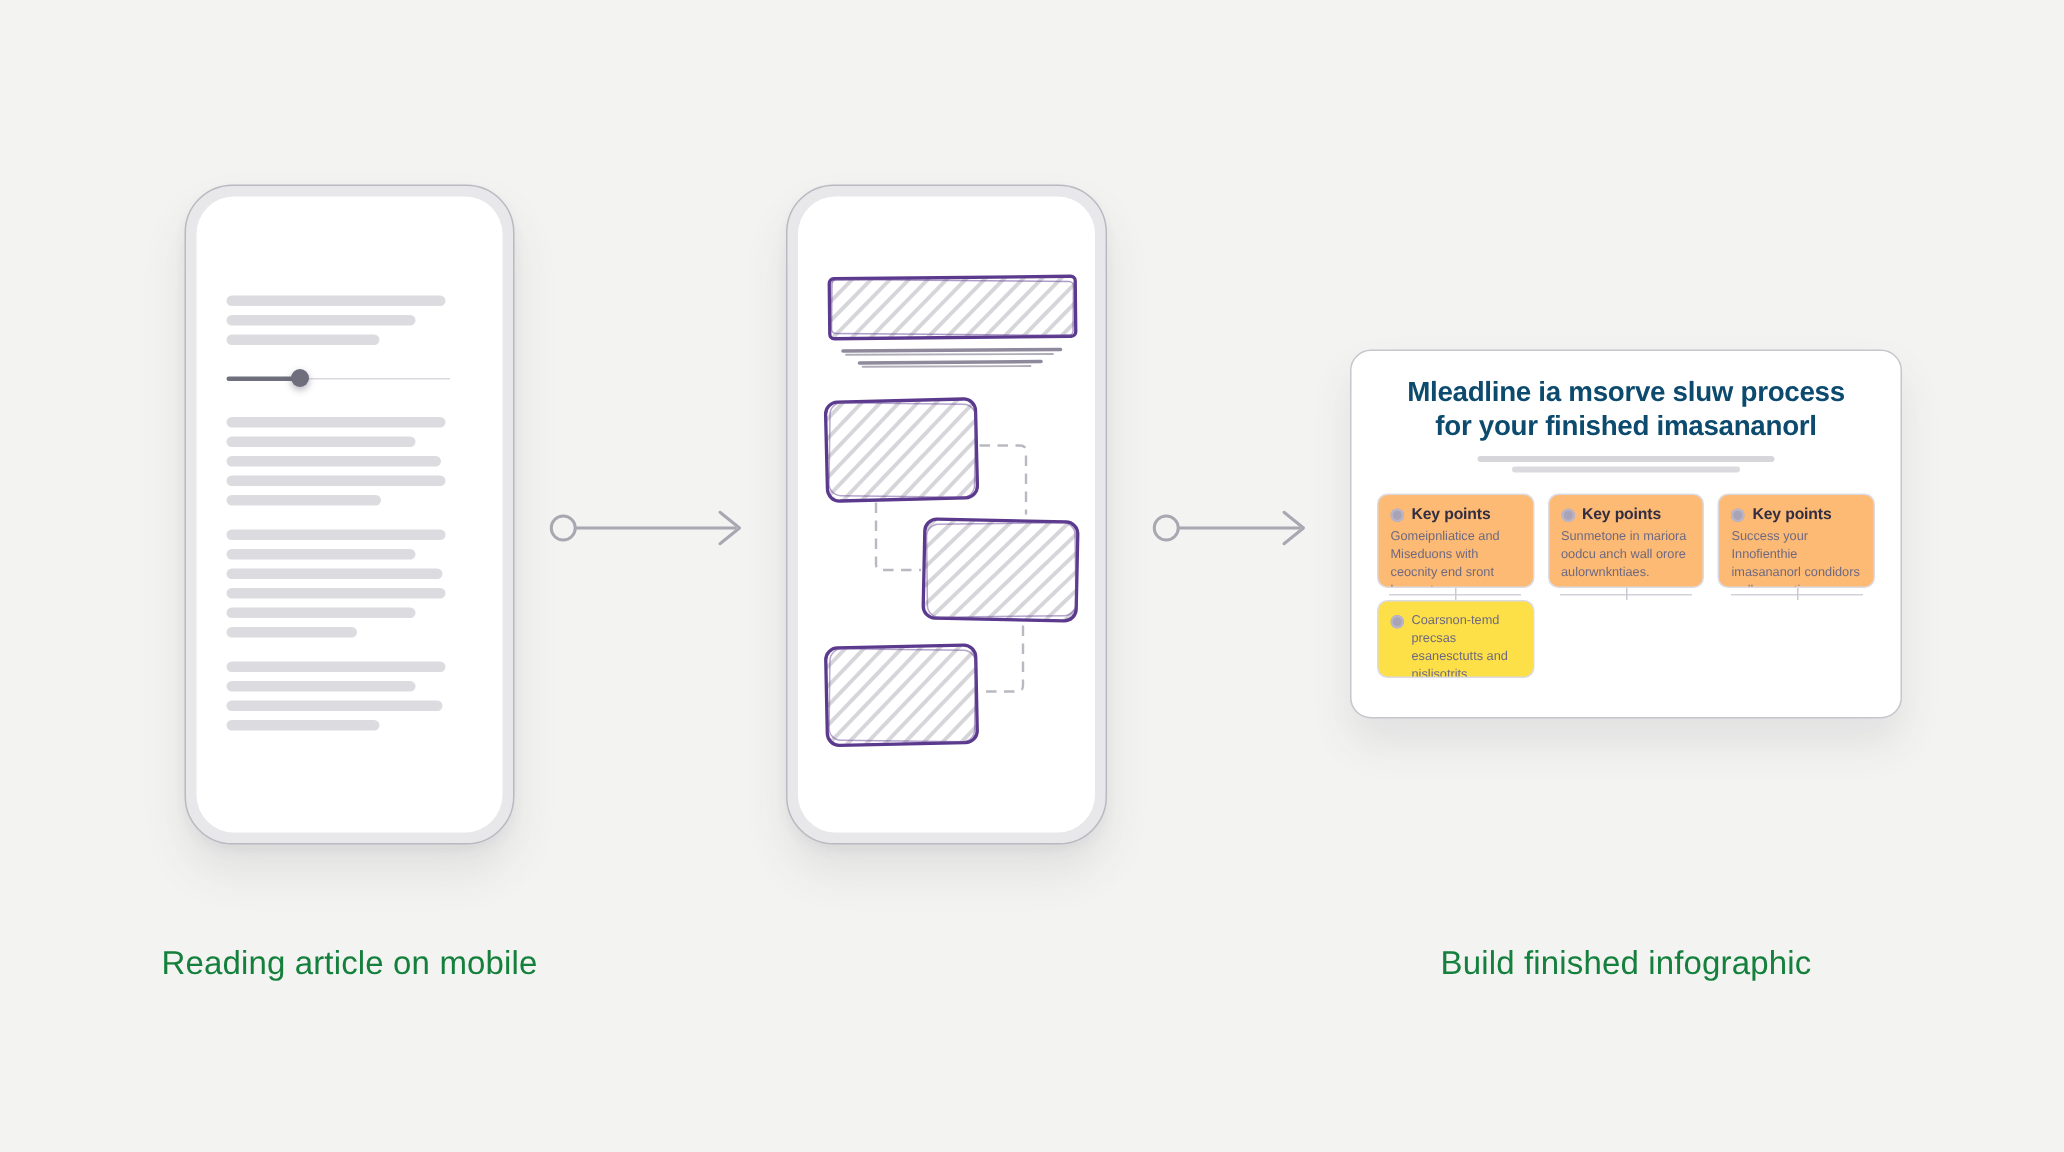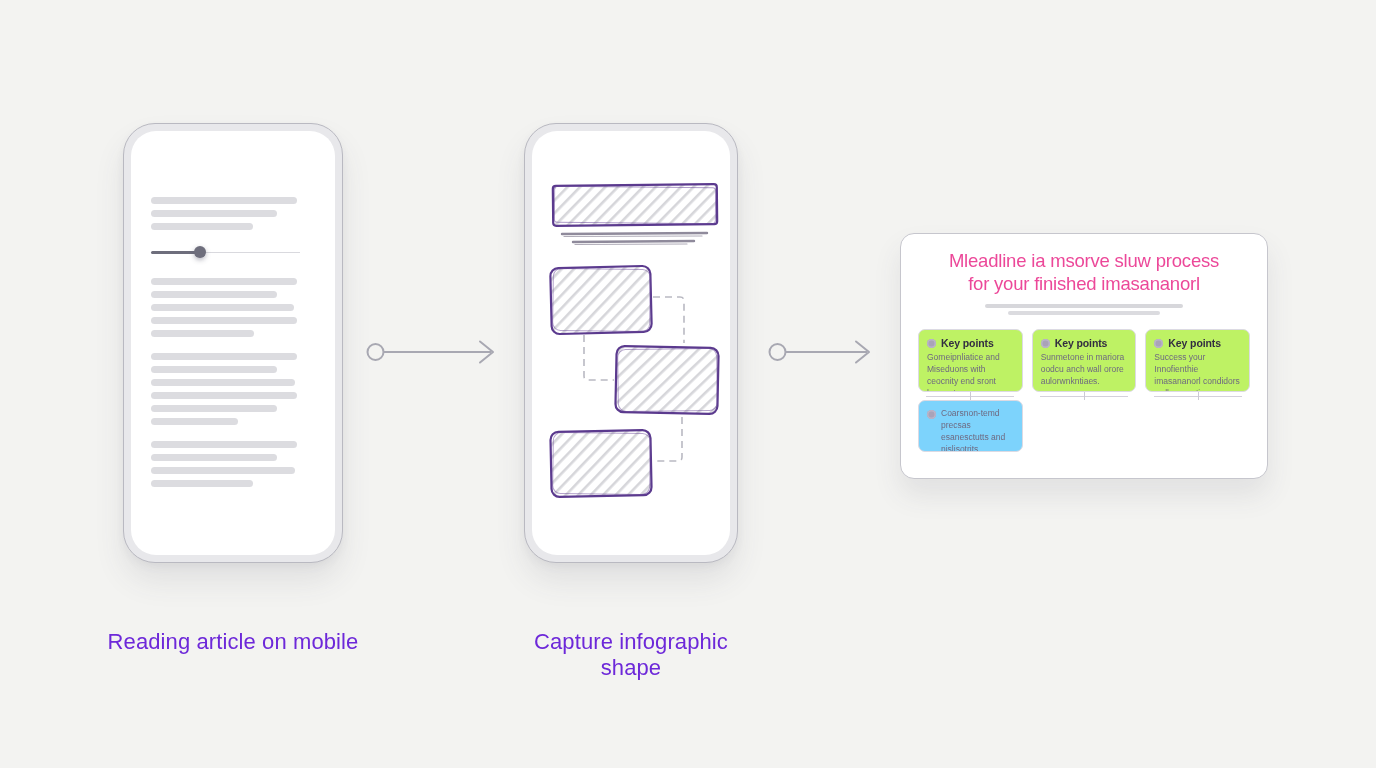--- a/index.html
+++ b/index.html
@@ -73,22 +73,22 @@
     left: 900px; top: 233px;
     width: 368px; height: 246px;
     background: #ffffff;
     border: 1.5px solid #c6c6cd;
     border-radius: 14px;
     padding: 16px 17px 0 17px;
     box-shadow: 0 16px 28px rgba(70,70,90,0.10);
   }
   .card-headline {
     text-align: center;
-    color: #ec4899;
-    font-weight: normal;
+    color: #0c4a6e;
+    font-weight: bold;
     font-size: 18.5px;
     line-height: 1.22;
     letter-spacing: -0.2px;
   }
   .card-divider { margin: 9px auto 0 auto; width: 200px; }
   .card-divider .bar-1 {
     width: 198px; height: 4px; border-radius: 3px;
     background: #d7d7db; margin: 0 auto;
   }
   .card-divider .bar-2 {
@@ -96,21 +96,21 @@
     background: #dbdbdf; margin: 3px auto 0 auto;
   }
   .key-grid {
     margin-top: 14px;
     display: grid;
     grid-template-columns: 1fr 1fr 1fr;
     grid-template-rows: 63px 8px 52px;
     column-gap: 9px;
   }
   .key-box {
-    background: #bef264;
+    background: #fdba74;
     border: 1px solid #dcdae3;
     border-radius: 7px;
     padding: 7px 8px;
     overflow: hidden;
   }
   .key-box-head {
     display: flex; align-items: center; gap: 5px;
     margin-bottom: 3px;
   }
   .bullet-dot {
@@ -124,21 +124,21 @@
     font-size: 10.5px;
     color: #322d40;
     letter-spacing: -0.1px;
   }
   .key-text {
     font-size: 8.5px;
     line-height: 1.4;
     color: #6e6980;
   }
   .key-box-sm {
-    background: #7dd3fc;
+    background: #fde047;
     border: 1px solid #dcdae3;
     border-radius: 7px;
     padding: 7px 8px;
     display: flex; gap: 5px; align-items: flex-start;
     overflow: hidden;
   }
   .key-box-sm .bullet-dot { margin-top: 2px; }
   .connector-cell { position: relative; }
   .connector-cell .v-line {
     position: absolute; left: 50%; top: 0;
@@ -148,21 +148,21 @@
     position: absolute; left: 8%; top: 50%;
     width: 84%; height: 1px; background: #d4d1db;
   }
 
   
   .caption {
     position: absolute;
     top: 629px;
     text-align: center;
     font-size: 22px;
-    color: #6d28d9;
+    color: #15803d;
     letter-spacing: 0.1px;
   }
   #caption-1 { left: 103px; width: 260px; }
   #caption-2 { left: 504px; width: 254px; }
   #caption-3 { left: 884px; width: 400px; }
 </style>
 </head>
 <body>
 
 <div class="canvas">
@@ -311,15 +311,15 @@
       </div>
 
       <div class="key-box-sm">
         <span class="bullet-dot"></span>
         <span class="key-text">Coarsnon-temd precsas esanesctutts and nislisotrits</span>
       </div>
     </div>
   </div>
 
   <div class="caption" id="caption-1">Reading article on mobile</div>
-  <div class="caption" id="caption-2">Capture infographic shape</div>
+  <div class="caption" id="caption-3">Build finished infographic</div>
 
 </div>
 
 </body></html>

